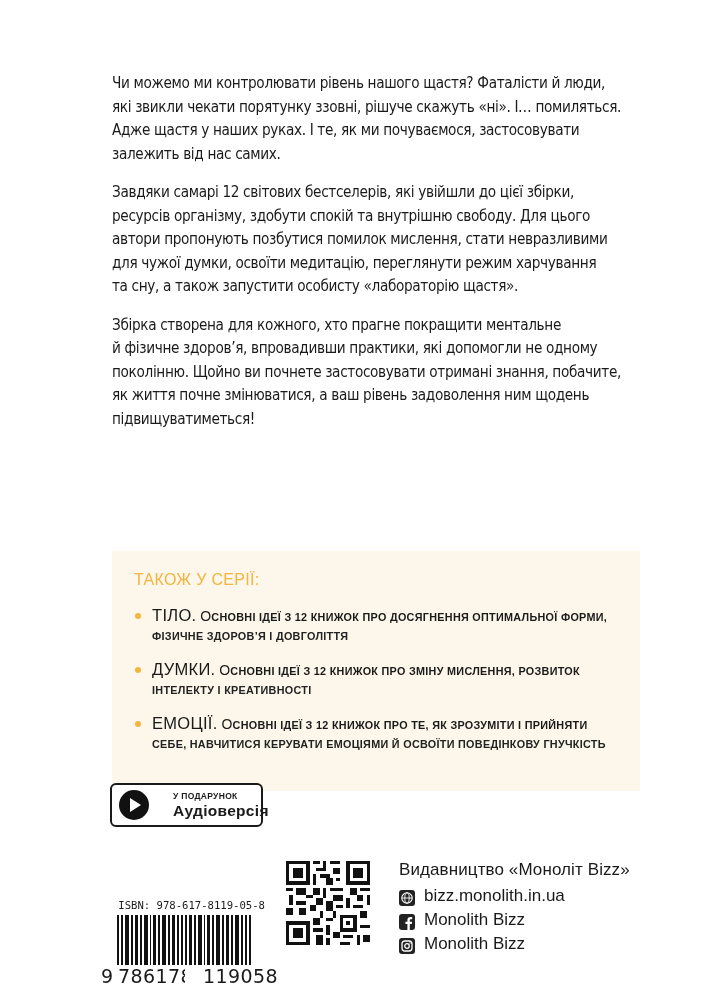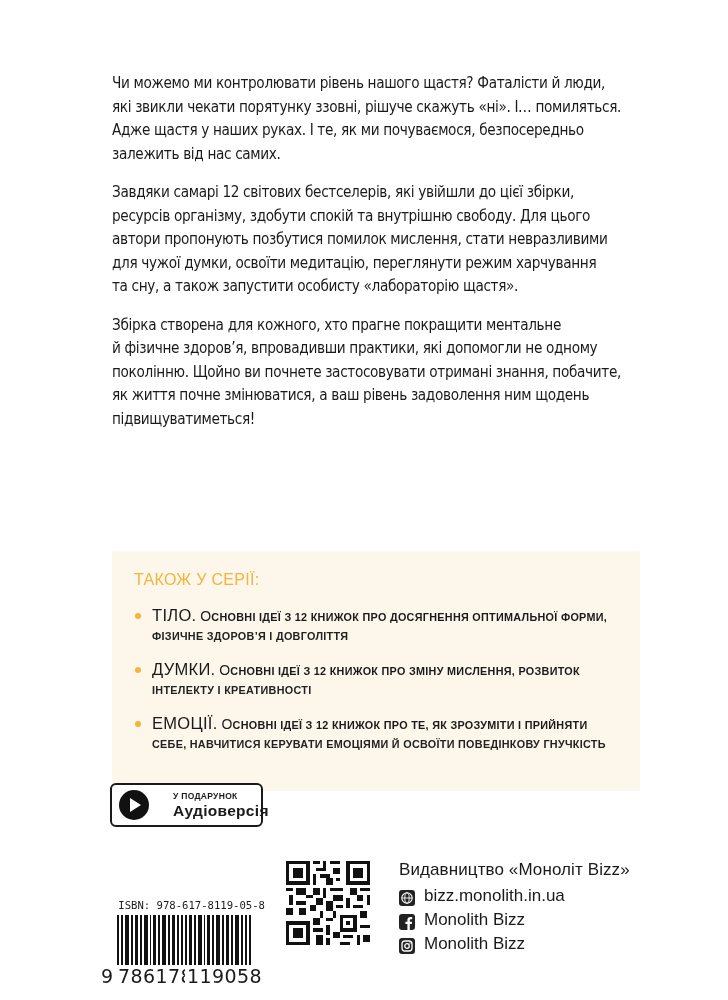--- a/index.html
+++ b/index.html
@@ -155,21 +155,21 @@
       top: 66px;
       font-family: "DejaVu Sans", sans-serif;
       font-size: 19px;
       line-height: 22px;
       letter-spacing: 0.4px;
       background: transparent;
       white-space: nowrap;
     }
     .digits-lead { position: absolute; left: -2px; top: 0; }
     .digits-a { position: absolute; left: 13px; top: 0; background: #fff; padding: 0 2px; }
-    .digits-b { position: absolute; left: 82px; top: 0; background: #fff; padding: 0 2px; }
+    .digits-b { position: absolute; left: 82px; top: 0; background: #fff; padding: 0 18px; }
 
     .qr {
       position: absolute;
       left: 286px;
       top: 861px;
       width: 84px;
       height: 84px;
     }
 
     .publisher {
@@ -192,21 +192,21 @@
       justify-content: center;
     }
   </style>
 </head>
 <body>
 
 <div class="description">
   <p>
     <span class="line">Чи можемо ми контролювати рівень нашого щастя? Фаталісти й люди,</span>
     <span class="line">які звикли чекати порятунку ззовні, рішуче скажуть «ні». І… помиляться.</span>
-    <span class="line">Адже щастя у наших руках. І те, як ми почуваємося, безпосередньо</span>
+    <span class="line">Адже щастя у наших руках. І те, як ми почуваємося, застосовувати</span>
     <span class="line">залежить від нас самих.</span>
   </p>
   <p>
     <span class="line">Завдяки самарі 12 світових бестселерів, які увійшли до цієї збірки,</span>
     <span class="line">ресурсів організму, здобути спокій та внутрішню свободу. Для цього</span>
     <span class="line">автори пропонують позбутися помилок мислення, стати невразливими</span>
     <span class="line">для чужої думки, освоїти медитацію, переглянути режим харчування</span>
     <span class="line">та сну, а також запустити особисту «лабораторію щастя».</span>
   </p>
   <p>

